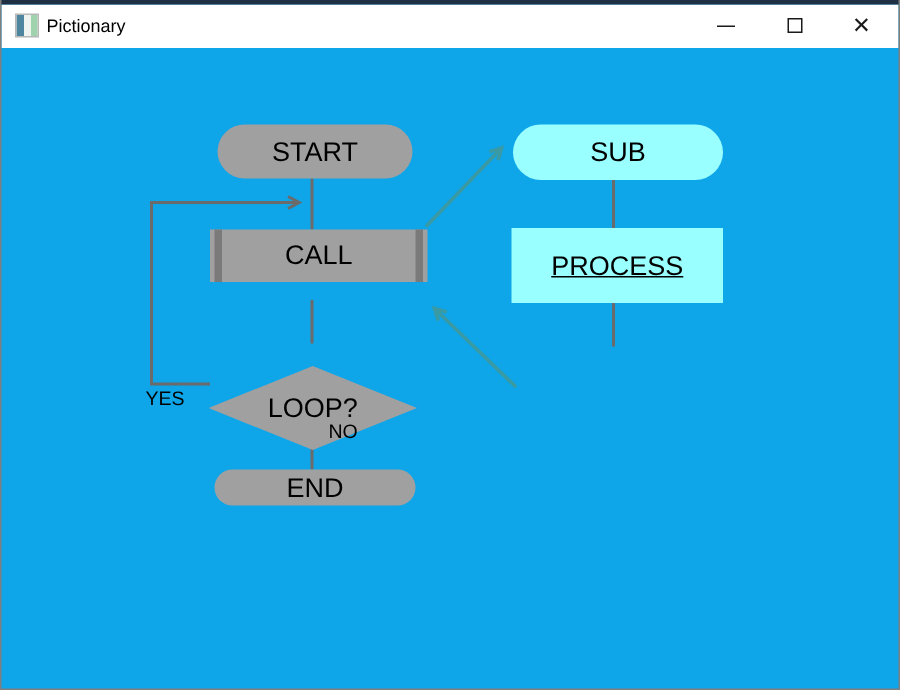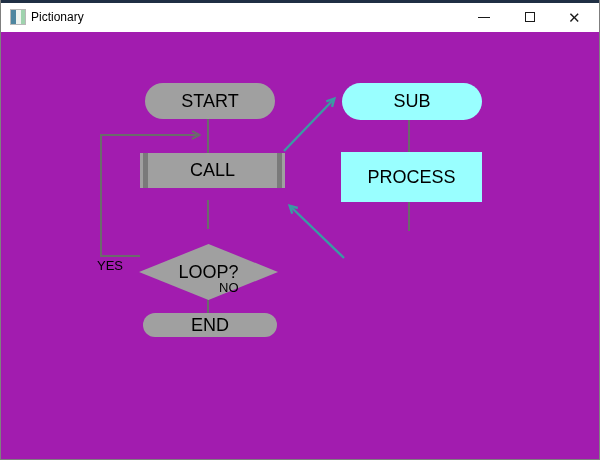--- a/index.html
+++ b/index.html
@@ -1,21 +1,21 @@
 <!DOCTYPE html>
 <html><head>
 <meta charset="utf-8">
 <style>
   * { margin:0; padding:0; box-sizing:border-box; }
   html,body { background:#d0d0d0; }
   body { font-family:"Liberation Sans","DejaVu Sans",sans-serif; }
 
   .window {
     position:relative; width:600px; height:460px;
-    background:#a21caf; overflow:hidden;
+    background:#0ea5e9; overflow:hidden;
   }
   .frame-top   { position:absolute; top:0; left:0; right:0; height:3px; background:#1f2f44; z-index:10; }
   .frame-left  { position:absolute; top:0; left:0; bottom:0; width:1px; background:#7f7f7f; z-index:10; }
   .frame-right { position:absolute; top:0; right:0; bottom:0; width:1px; background:#7f7f7f; z-index:10; }
   .frame-bottom{ position:absolute; bottom:0; left:0; right:0; height:1px; background:#7f7f7f; z-index:10; }
 
   
   .titlebar { position:absolute; top:3px; left:1px; right:1px; height:29px; background:#ffffff; z-index:5; }
   .app-icon {
     position:absolute; left:9px; top:6px; width:16px; height:16px;
@@ -42,21 +42,21 @@
   .gray { background:#a0a0a0; }
   .cyan { background:#99ffff;text-align:right; }
   .stadium { border-radius:20px; }
 
   .n-start   { left:145px; top:83px;  width:130px; height:36px; }
   .n-call    { left:140px; top:153px; width:145px; height:35px; }
   .n-loop    { left:139px; top:244px; width:139px; height:56px;
                clip-path:polygon(50% 0,100% 50%,50% 100%,0 50%); }
   .n-end     { left:143px; top:313px; width:134px; height:24px; }
   .n-sub     { left:342px; top:83px;  width:140px; height:37px; }
-  .n-process { left:341px; top:152px; width:141px; height:50px; }
+  .n-process { left:341px; top:152px; width:141px; height:50px;text-decoration:underline; }
   .n-return  { left:342px; top:231px; width:142px; height:40px; }
 
   .call-bar { position:absolute; top:0; bottom:0; width:5px; background:#7a7a7a; }
   .call-bar.left  { left:3px; }
   .call-bar.right { right:3px; }
 
   .edge-label { position:absolute; font-size:13px; font-weight:500; color:#000; z-index:3; }
   .lbl-yes { left:97px;  top:258px; }
   .lbl-no  { left:219px; top:280px; }
 

